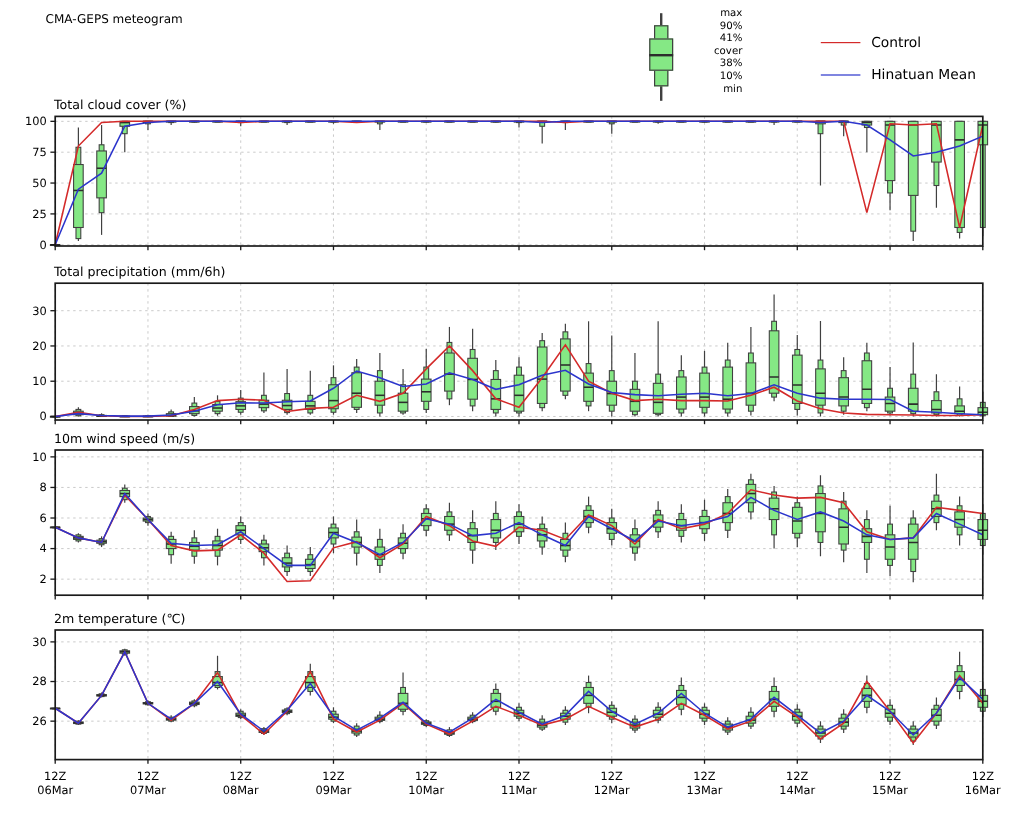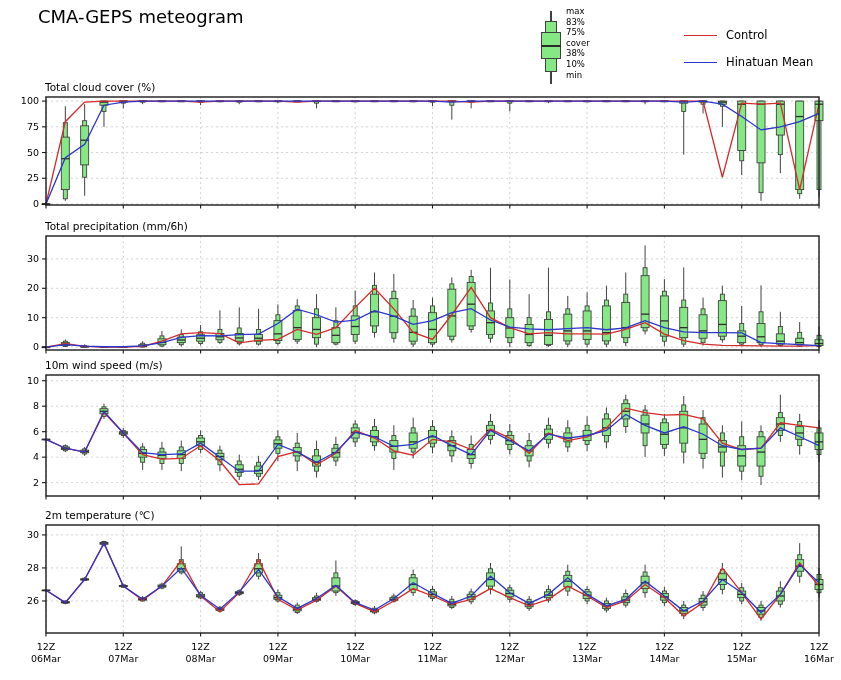--- a/index.html
+++ b/index.html
@@ -1,26 +1,26 @@
 <!DOCTYPE html>
 <html><head>
 <meta charset="utf-8">
 <style>
   html,body{margin:0;padding:0;background:#fff;}
   #fig{position:relative;width:841px;height:680px;background:#ffffff;
        font-family:"DejaVu Sans","Liberation Sans",sans-serif;overflow:hidden;}
   #chart{position:absolute;left:0;top:0;}
   svg text{font-family:"DejaVu Sans","Liberation Sans",sans-serif;fill:#000;}
-  .hdr{position:absolute;left:38px;top:7px;font-size:18px;line-height:19px;color:#000;}
+  .hdr{position:absolute;left:38px;top:7px;font-size:10px;line-height:19px;color:#000;}
   .boxleg{position:absolute;left:540px;top:9px;width:22px;height:78px;}
   .boxleg .whisk{position:absolute;left:10px;top:2px;width:2px;height:73px;background:#404040;}
   .boxleg .nbox{position:absolute;left:5px;top:12px;width:10px;height:49px;background:#85e885;border:1px solid #404040;}
   .boxleg .wbox{position:absolute;left:1px;top:23px;width:18px;height:25px;background:#85e885;border:1px solid #404040;}
   .boxleg .med{position:absolute;left:1px;top:36px;width:20px;height:2px;background:#2d2d2d;}
-  .boxlabels{position:absolute;left:566px;top:6px;font-size:8.5px;line-height:10.6px;color:#000;}
+  .boxlabels{position:absolute;left:595px;top:6px;font-size:8.5px;line-height:10.6px;color:#000;text-align:right;}
   .lineleg{position:absolute;left:684px;top:28px;}
   .lineleg .row{display:flex;align-items:center;margin-bottom:13px;}
   .lineleg .seg{display:inline-block;width:33px;height:0;border-top:1.6px solid #000;margin-right:9px;}
   .lineleg .lab{font-size:11.5px;color:#000;}
 </style>
 </head>
 <body>
 
 <div id="fig">
 
@@ -866,22 +866,22 @@
 
   <div class="boxleg">
     <div class="whisk"></div>
     <div class="nbox"></div>
     <div class="wbox"></div>
     <div class="med"></div>
   </div>
 
   <div class="boxlabels">
     <div>max</div>
-    <div>83%</div>
-    <div>75%</div>
+    <div>90%</div>
+    <div>41%</div>
     <div>cover</div>
     <div>38%</div>
     <div>10%</div>
     <div>min</div>
   </div>
 
   <div class="lineleg">
     <div class="row">
       <span class="seg" style="border-top-color: rgb(212, 42, 42);"></span>
       <span class="lab">Control</span>

